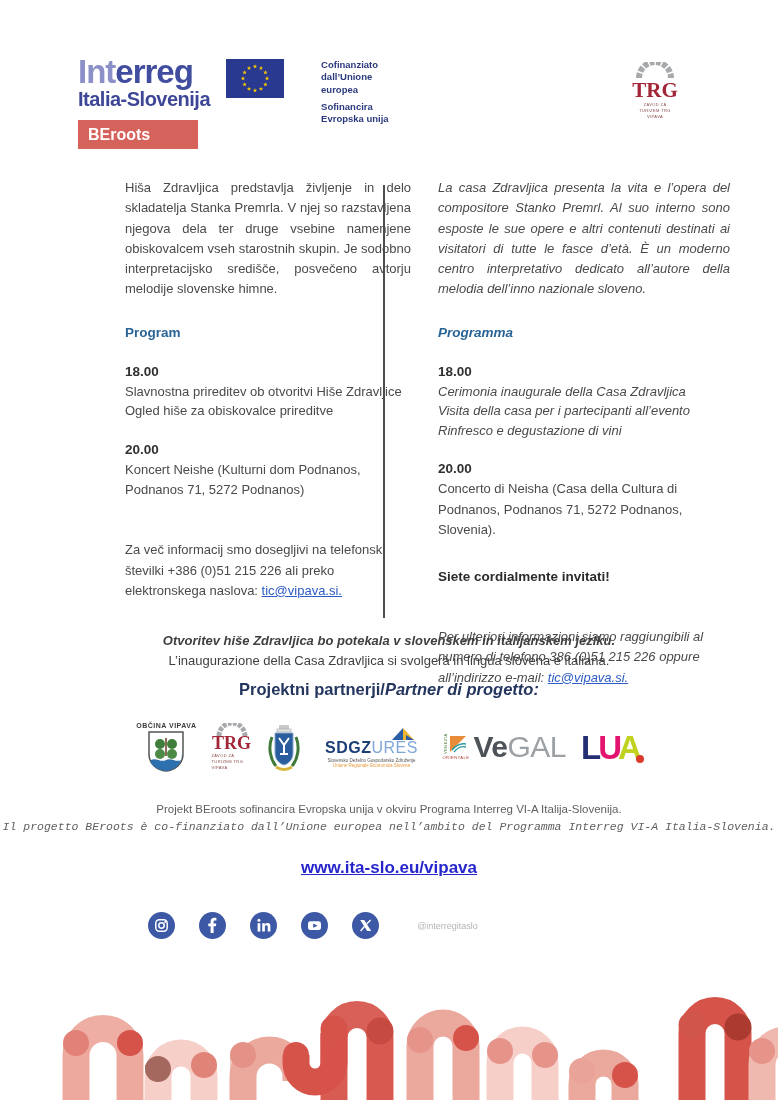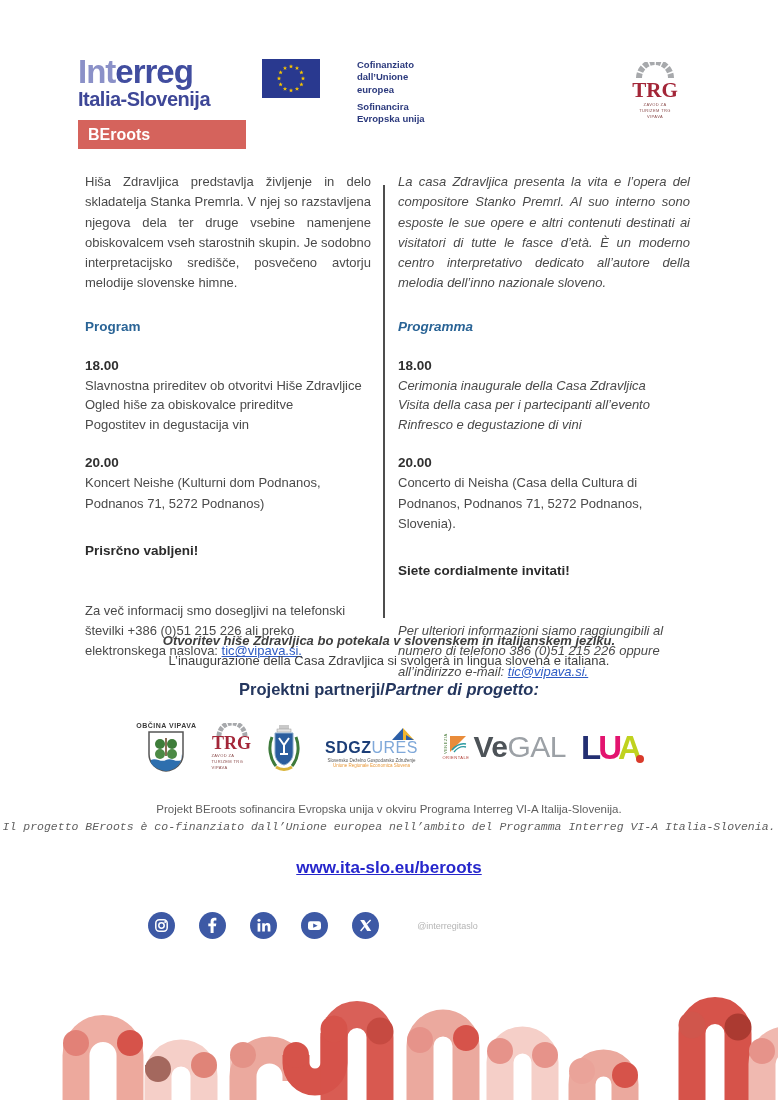--- a/index.html
+++ b/index.html
@@ -5,31 +5,31 @@
   * { margin:0; padding:0; box-sizing:border-box; }
   html,body { background:#ffffff; }
   body { width:778px; height:1100px; position:relative; font-family:"Liberation Sans",sans-serif; color:#4a4a4a; overflow:hidden; }
   .page { position:absolute; inset:0; background:#fff; }
 
   
   .header { position:absolute; top:55px; left:78px; display:flex; align-items:flex-start; }
   .interreg-word { font-size:33px; font-weight:700; letter-spacing:-1px; line-height:1; }
   .iw-light { color:#8b91c8; } .iw-dark { color:#414d9f; }
   .interreg-sub { font-size:20px; font-weight:700; color:#3e4797; letter-spacing:-0.5px; line-height:1.15; }
-  .beroots-bar { margin-top:9px; width:168px; height:29px; background:#d5635c; color:#fff; font-weight:700; font-size:16px; line-height:29px; padding-left:10px; }
+  .beroots-bar { margin-top:9px; width:120px; height:29px; background:#d5635c; color:#fff; font-weight:700; font-size:16px; line-height:29px; padding-left:10px; }
   .eu-block { display:flex; margin-left:16px; margin-top:4px; }
   .eu-text { margin-left:9px; font-size:9.5px; font-weight:700; color:#2c3a7d; line-height:1.3; width:100px; }
   .eu-text .grp { margin-bottom:5px;margin-left:28px; }
   .trg { position:absolute; top:62px; left:624px; width:62px; text-align:center; }
   .trg-word { font-family:"Liberation Serif",serif; font-weight:700; font-size:21px; color:#a32638; line-height:1; margin-top:-2px; }
   .trg-cap { font-size:4px; color:#8a4a4a; letter-spacing:0.4px; line-height:1.5; width:40px; margin:1px auto 0; }
 
   
   .divider { position:absolute; left:383px; top:185px; width:2px; height:433px; background:#4d4d4d; }
-  .col { position:absolute; top:172px; width:286px; font-size:13px; line-height:1.56; }
+  .col { position:absolute; top:178px; width:286px; font-size:13px; line-height:1.56;margin-left:40px; }
   .col-left { left:85px; }
   .col-right { left:398px; width:292px; }
   .intro { text-align:justify; }
   .it { font-style:italic; }
   .prog-head { color:#2a6496; font-weight:700; font-size:13.5px; margin-top:22px; }
   .time { font-weight:700; color:#303030; margin-top:18px; font-size:13.5px; }
   .lines div { line-height:1.5; }
   .closing { font-weight:700; color:#2b2b2b; font-size:13.5px; margin-top:26px; }
   .contact { margin-top:40px; }
   a.email { color:#2d5bc4; text-decoration:underline; }
@@ -120,25 +120,23 @@
 
   <div class="divider"></div>
 
   <div class="col col-left">
     <p class="intro">Hiša Zdravljica predstavlja življenje in delo skladatelja Stanka Premrla. V njej so razstavljena njegova dela ter druge vsebine namenjene obiskovalcem vseh starostnih skupin. Je sodobno interpretacijsko središče, posvečeno avtorju melodije slovenske himne.</p>
     <div class="prog-head">Program</div>
     <div class="time">18.00</div>
     <div class="lines">
       <div>Slavnostna prireditev ob otvoritvi Hiše Zdravljice</div>
       <div>Ogled hiše za obiskovalce prireditve</div>
-      <div>Pogostitev in degustacija vin</div>
     </div>
     <div class="time">20.00</div>
     <div class="lines">Koncert Neishe (Kulturni dom Podnanos, Podnanos 71, 5272 Podnanos)</div>
-    <div class="closing">Prisrčno vabljeni!</div>
     <p class="contact"><span>Za več informacij smo dosegljivi na telefonski številki +386 (0)51 215 226 ali preko elektronskega naslova: </span><a class="email" href="#">tic@vipava.si.</a></p>
   </div>
 
   <div class="col col-right">
     <p class="intro it">La casa Zdravljica presenta la vita e l’opera del compositore Stanko Premrl. Al suo interno sono esposte le sue opere e altri contenuti destinati ai visitatori di tutte le fasce d’età. È un moderno centro interpretativo dedicato all’autore della melodia dell’inno nazionale sloveno.</p>
     <div class="prog-head it">Programma</div>
     <div class="time">18.00</div>
     <div class="lines it">
       <div>Cerimonia inaugurale della Casa Zdravljica</div>
       <div>Visita della casa per i partecipanti all’evento</div>
@@ -225,21 +223,21 @@
       <span class="lua-dot"></span>
     </div>
   </div>
 
   <div class="footer-lines">
     <div class="f1">Projekt BEroots sofinancira Evropska unija v okviru Programa Interreg VI-A Italija-Slovenija.</div>
     <div class="f2">Il progetto BEroots è co-finanziato dall’Unione europea nell’ambito del Programma Interreg VI-A Italia-Slovenia.</div>
   </div>
 
   <div class="site-link-wrap">
-    <a class="site-link" href="#">www.ita-slo.eu/beroots</a>
+    <a class="site-link" href="#">www.ita-slo.eu/vipava</a>
   </div>
 
   <div class="social">
     <svg class="sicon" viewBox="0 0 27 27">
       <circle cx="13.5" cy="13.5" r="13.5" fill="#3d59a5"></circle>
       <rect x="7.8" y="7.8" width="11.4" height="11.4" rx="3.4" fill="none" stroke="#fff" stroke-width="1.5"></rect>
       <circle cx="13.5" cy="13.5" r="2.7" fill="none" stroke="#fff" stroke-width="1.5"></circle>
       <circle cx="17.2" cy="9.9" r="1" fill="#fff"></circle>
     </svg>
     <svg class="sicon" viewBox="0 0 27 27">

